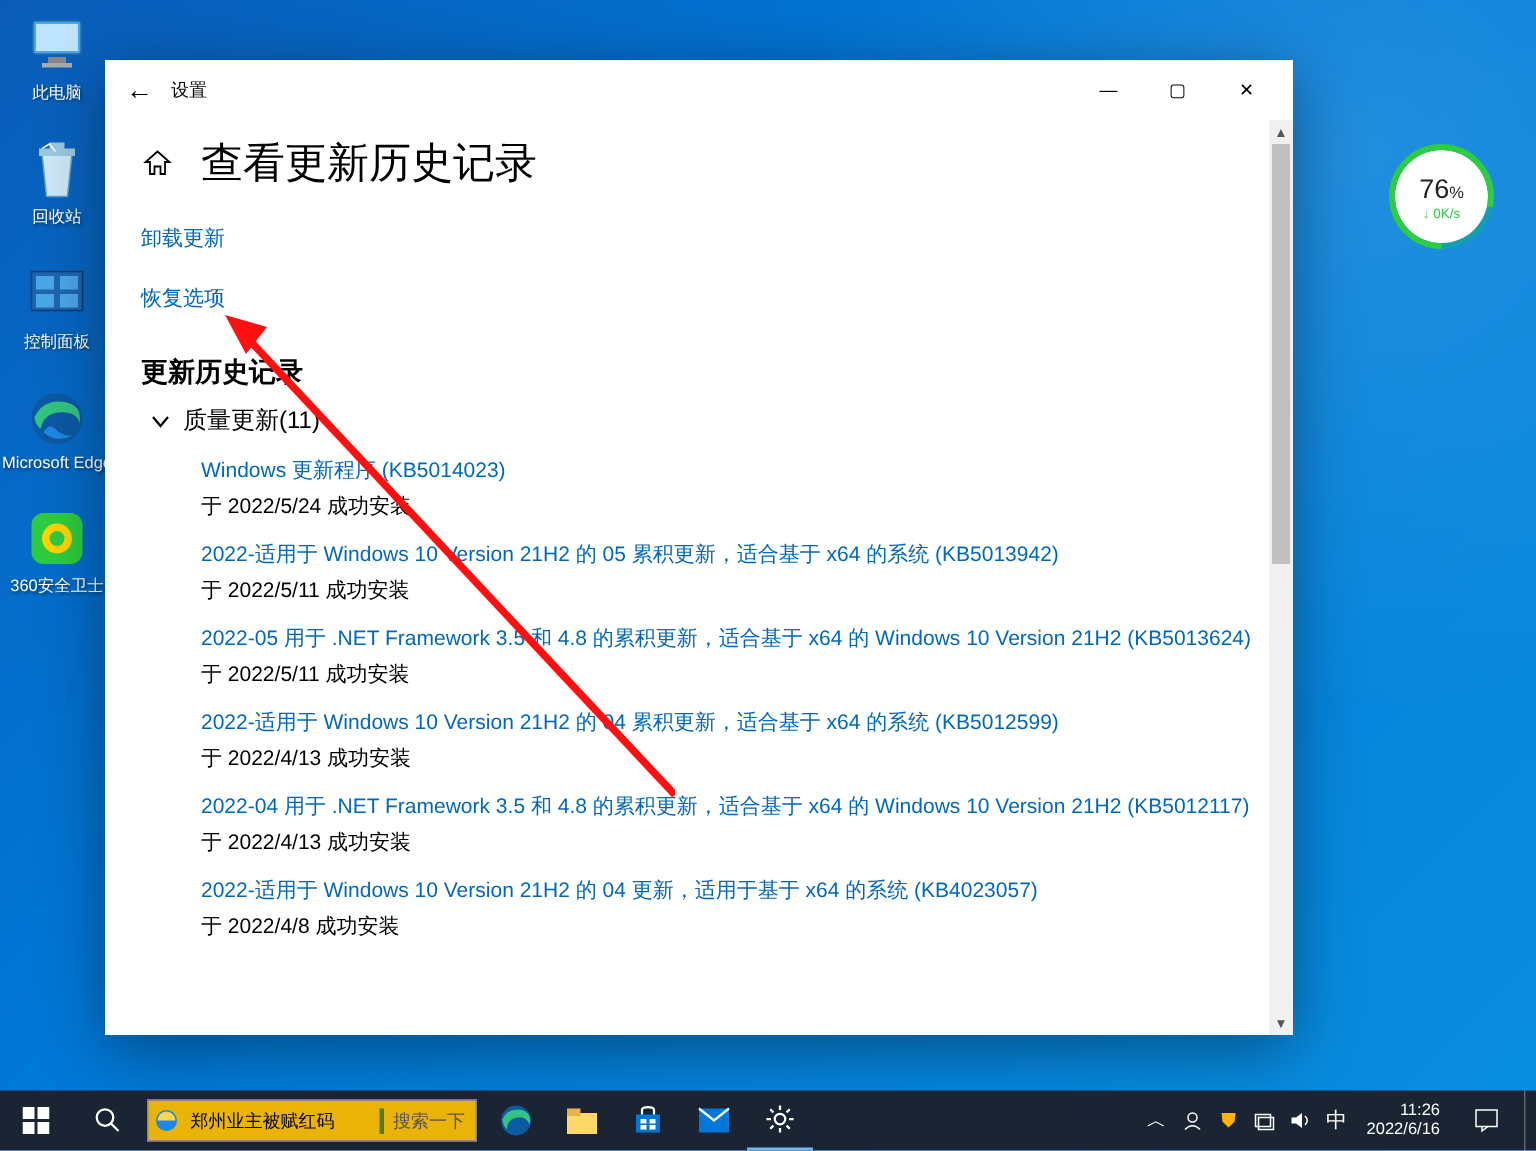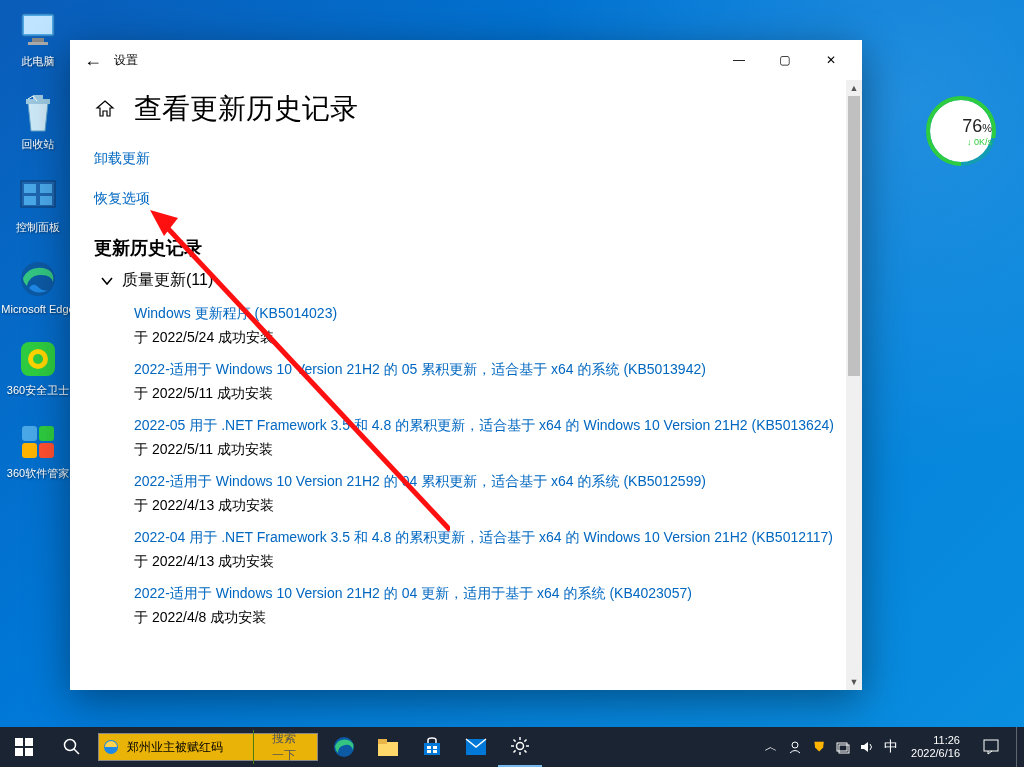--- a/index.html
+++ b/index.html
@@ -9,21 +9,21 @@
 .desktop { position: absolute; inset: 0; background: linear-gradient(135deg, #0a5cb8 0%, #0078d7 40%, #0a8fe0 100%); }
 .desktop-shine { position: absolute; right: 0; top: 0; width: 600px; height: 500px; background: radial-gradient(circle at 80% 20%, rgba(255,255,255,0.12), transparent 60%); }
 
 
 .desktop-icons { position: absolute; left: 8px; top: 10px; width: 60px; display: flex; flex-direction: column; gap: 24px; }
 .dicon { display: flex; flex-direction: column; align-items: center; gap: 4px; cursor: pointer; }
 .dicon-img { width: 40px; height: 40px; display:flex; align-items:center; justify-content:center; }
 .dicon-label { color: #fff; font-size: 11px; white-space: nowrap; text-shadow: 1px 1px 2px rgba(0,0,0,.5); }
 
 
-.speed-widget { position: absolute; right: 32px; top: 100px; width: 62px; height: 62px; border-radius: 50%; background: #fff; box-shadow: 0 0 0 4px rgba(0,200,80,.3); display:flex; flex-direction:column; align-items:flex-end; justify-content:center; }
+.speed-widget { position: absolute; right: 32px; top: 100px; width: 62px; height: 62px; border-radius: 50%; background: #fff; box-shadow: 0 0 0 4px rgba(0,200,80,.3); display:flex; flex-direction:column; align-items:center; justify-content:center; }
 .speed-widget .ring { position:absolute; inset:-4px; border-radius:50%; border:4px solid #2ecc40; clip-path: polygon(0 0,100% 0,100% 60%,50% 60%,50% 100%,0 100%); }
 .speed-pct { font-size: 18px; font-weight: 500; color:#222; }
 .speed-pct small { font-size: 11px; }
 .speed-sub { font-size: 9px; color:#2ecc40; }
 
 
 .window { position: absolute; left: 70px; top: 40px; width: 792px; height: 650px; background: #fff; box-shadow: 0 10px 40px rgba(0,0,0,.4); display:flex; flex-direction:column; }
 .titlebar { height: 40px; display:flex; align-items:center; padding: 0 8px; }
 .tb-back { width: 30px; height: 30px; display:flex; align-items:center; justify-content:center; font-size: 18px; cursor:pointer; }
 .tb-title { font-size: 12px; margin-left: 6px; color:#000; }
@@ -55,21 +55,21 @@
 .scroll-arrow { position:absolute; left:0; right:0; height:16px; display:flex; align-items:center; justify-content:center; font-size:9px; color:#555; cursor:pointer; }
 
 
 .taskbar { position:absolute; left:0; right:0; bottom:0; height:40px; background:#1a2433; display:flex; align-items:center; color:#fff; }
 .tb-item { height:40px; display:flex; align-items:center; justify-content:center; cursor:pointer; }
 .start { width:48px; }
 .search-tb { width:48px; }
 .ie-bar { background:#eab308; height:28px; display:flex; align-items:center; margin-left:2px; border:1px solid #888; }
 .ie-icon { width:24px; display:flex; align-items:center; justify-content:center; }
 .ie-text { width:130px; font-size:12px; color:#000; padding:0 4px; overflow:hidden; white-space:nowrap; }
-.ie-search { width:64px; font-size:12px; color:#555; border-left:1px solid #4d7c0f; padding:0 18px; }
+.ie-search { width:64px; font-size:12px; color:#555; border-left:3px solid #4d7c0f; padding:0 6px; }
 .task-icons { display:flex; margin-left:4px; }
 .task-icons .tb-item { width:44px; }
 .tray { margin-left:auto; display:flex; align-items:center; gap:4px; padding-right:2px; }
 .tray-icon { width:20px; height:40px; display:flex; align-items:center; justify-content:center; font-size:13px; cursor:pointer; }
 .clock { font-size:11px; line-height:13px; text-align:right; padding:0 6px; }
 .notif { width:42px; height:40px; display:flex; align-items:center; justify-content:center; cursor:pointer; }
 .show-desktop { width:6px; height:40px; border-left:1px solid rgba(255,255,255,.3); cursor:pointer; }
 </style>
 </head>
 <body>
@@ -124,31 +124,20 @@
     </div>
     <div class="dicon">
       <div class="dicon-img">
           <svg width="38" height="38" viewBox="0 0 38 38">
             <rect x="2" y="2" width="34" height="34" rx="8" fill="#2ecc40"></rect>
             <circle cx="19" cy="19" r="10" fill="#ffd400"></circle>
             <circle cx="19" cy="19" r="5" fill="#2ecc40"></circle>
           </svg>
         </div>
       <div class="dicon-label">360安全卫士</div>
-    </div>
-    <div class="dicon">
-      <div class="dicon-img">
-          <svg width="38" height="38" viewBox="0 0 38 38">
-            <rect x="3" y="3" width="15" height="15" rx="3" fill="#4aa8e8"></rect>
-            <rect x="20" y="3" width="15" height="15" rx="3" fill="#2ecc40"></rect>
-            <rect x="3" y="20" width="15" height="15" rx="3" fill="#ffb400"></rect>
-            <rect x="20" y="20" width="15" height="15" rx="3" fill="#ff5030"></rect>
-          </svg>
-        </div>
-      <div class="dicon-label">360软件管家</div>
     </div>
   </div>
 
   <div class="speed-widget">
     <div class="ring"></div>
     <div class="speed-pct"><span>76</span><small>%</small></div>
     <div class="speed-sub"><span>↓</span> <span>0K/s</span></div>
   </div>
 
   <div class="window">

